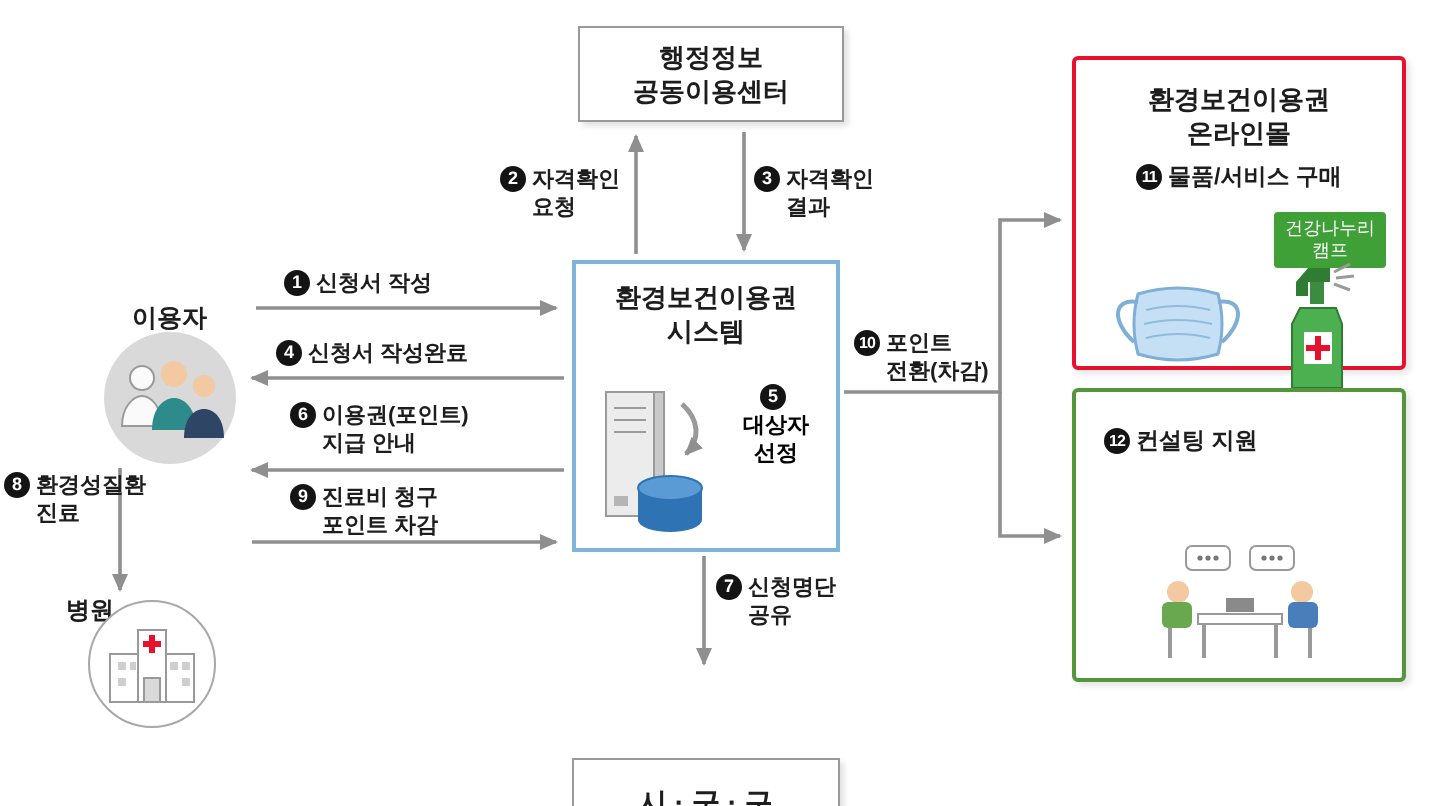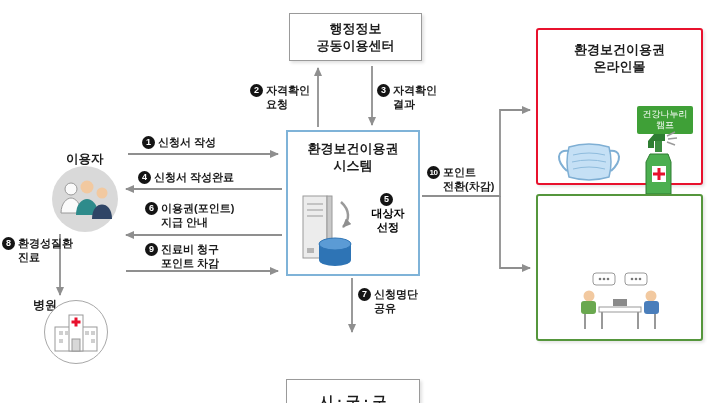--- a/index.html
+++ b/index.html
@@ -125,20 +125,23 @@
       <rect x="38" y="28" width="4" height="4" fill="#CFCFCF"></rect>
       <rect x="19" y="28" width="8" height="12" fill="#D8D8D8" stroke="#999"></rect>
     </svg>
   </div>
 
   <div class="box mall">
     <div class="title">
       <span>환경보건이용권</span><br>
       <span>온라인몰</span>
     </div>
+    <div class="mall-item">
+      <span class="num wide">11</span><span>물품/서비스 구매</span>
+    </div>
     <div class="camp-badge">
       <span>건강나누리</span><br>
       <span>캠프</span>
     </div>
     <svg class="mask-svg" width="74" height="48" viewBox="0 0 74 48">
       <path d="M17,9 Q37,3 57,9 Q61,24 57,39 Q37,45 17,39 Q13,24 17,9 Z" fill="#C5E0F5" stroke="#7FAFD4" stroke-width="1.5"></path>
       <path d="M21,17 Q37,13 53,17" stroke="#8FBCDD" fill="none"></path>
       <path d="M20,24 Q37,20 54,24" stroke="#8FBCDD" fill="none"></path>
       <path d="M21,31 Q37,27 53,31" stroke="#8FBCDD" fill="none"></path>
       <path d="M17,13 C4,11 4,23 15,33" fill="none" stroke="#7FAFD4" stroke-width="2"></path>
@@ -152,20 +155,23 @@
       <path d="M15,4 L15,18 L9,18 L9,11 Z" fill="#2E7D32"></path>
       <rect x="16" y="11" width="7" height="11" fill="#3C8C40"></rect>
       <path d="M11,24 L29,24 L32,32 L32,64 L7,64 L7,32 Z" fill="#4CAF50" stroke="#2E7D32"></path>
       <rect x="13" y="36" width="14" height="16" fill="#fff"></rect>
       <rect x="18.5" y="38" width="3" height="12" fill="#E8112D"></rect>
       <rect x="14" y="42.5" width="12" height="3" fill="#E8112D"></rect>
     </svg>
   </div>
 
   <div class="box consult">
+    <div class="consult-item">
+      <span class="num wide">12</span><span>컨설팅 지원</span>
+    </div>
     <svg class="consult-svg" width="118" height="62" viewBox="0 0 118 62">
       <rect x="32" y="2" width="22" height="12" rx="3" fill="#fff" stroke="#999"></rect>
       <circle cx="39" cy="8" r="1.3" fill="#777"></circle>
         <circle cx="43" cy="8" r="1.3" fill="#777"></circle>
         <circle cx="47" cy="8" r="1.3" fill="#777"></circle>
       <rect x="64" y="2" width="22" height="12" rx="3" fill="#fff" stroke="#999"></rect>
       <circle cx="71" cy="8" r="1.3" fill="#777"></circle>
         <circle cx="75" cy="8" r="1.3" fill="#777"></circle>
         <circle cx="79" cy="8" r="1.3" fill="#777"></circle>
       <circle cx="28" cy="25" r="5.5" fill="#F2C9A0"></circle>

